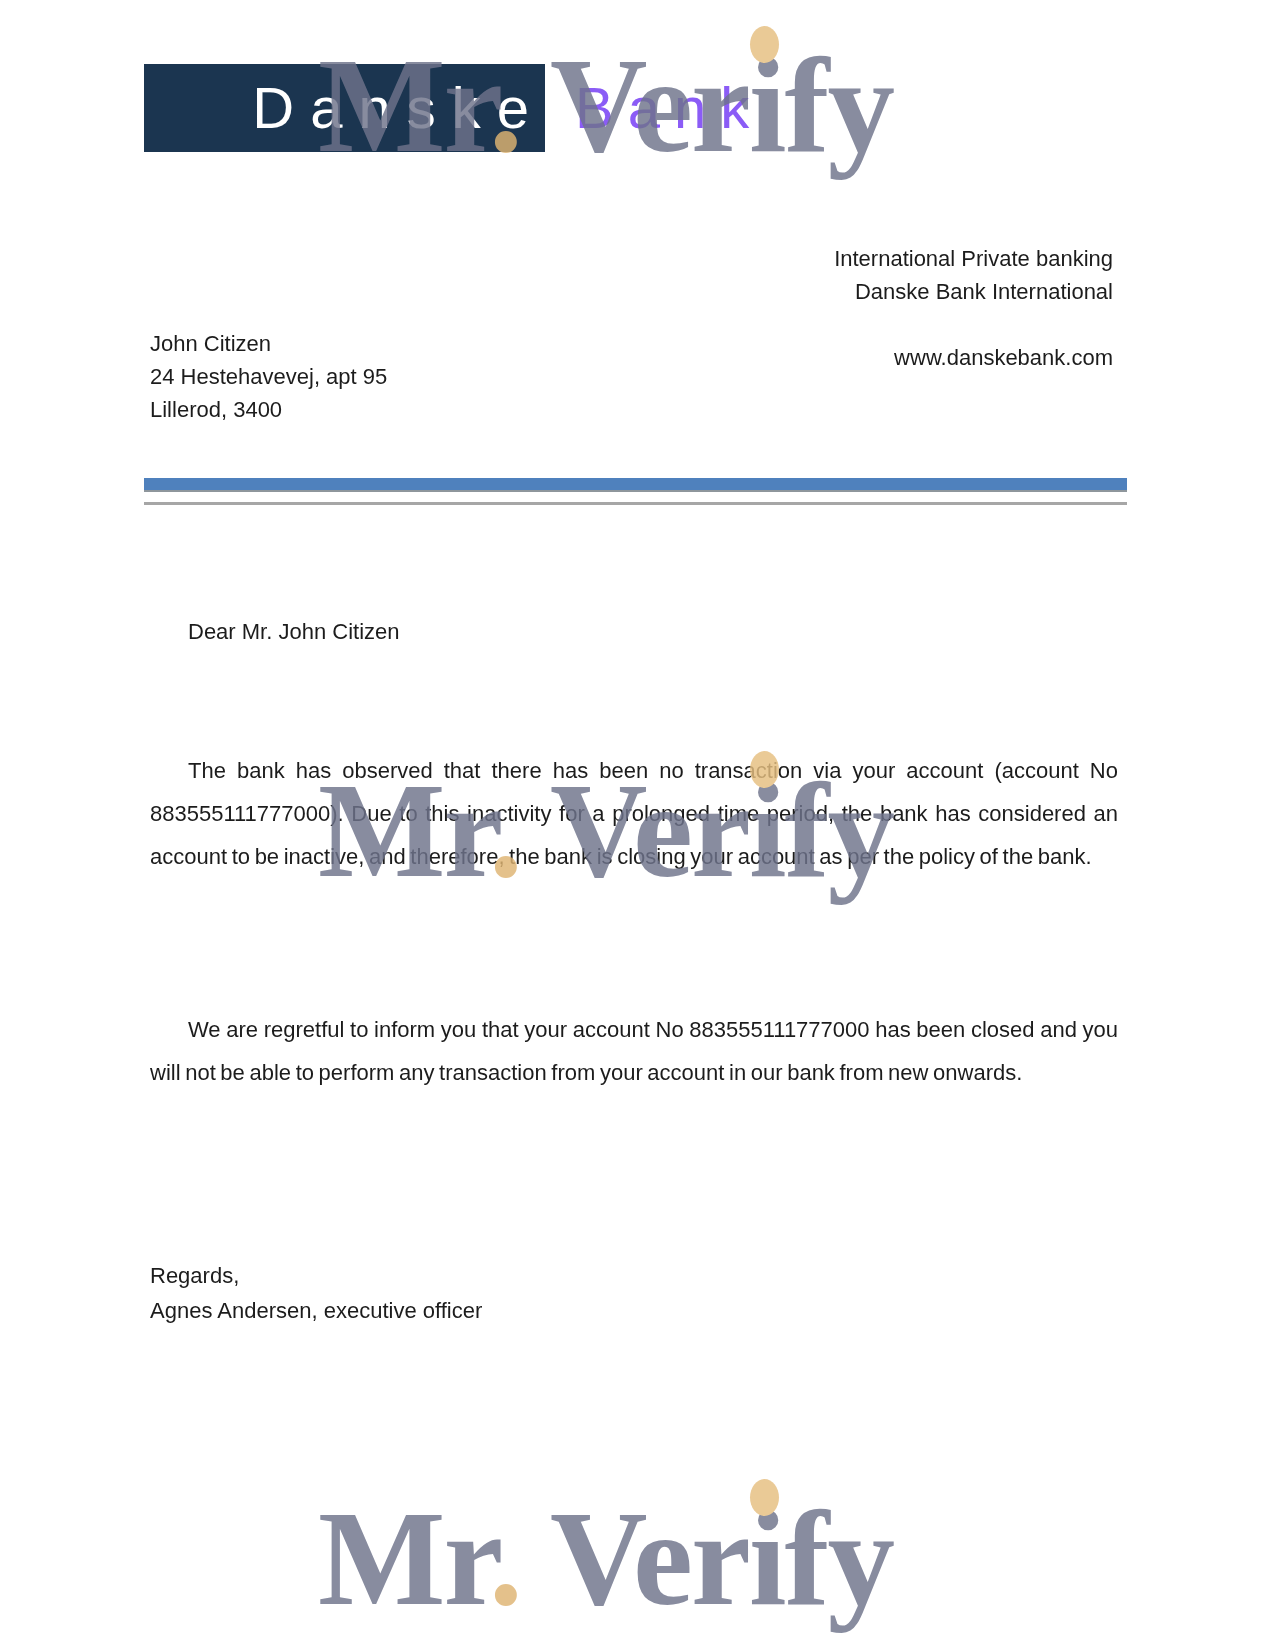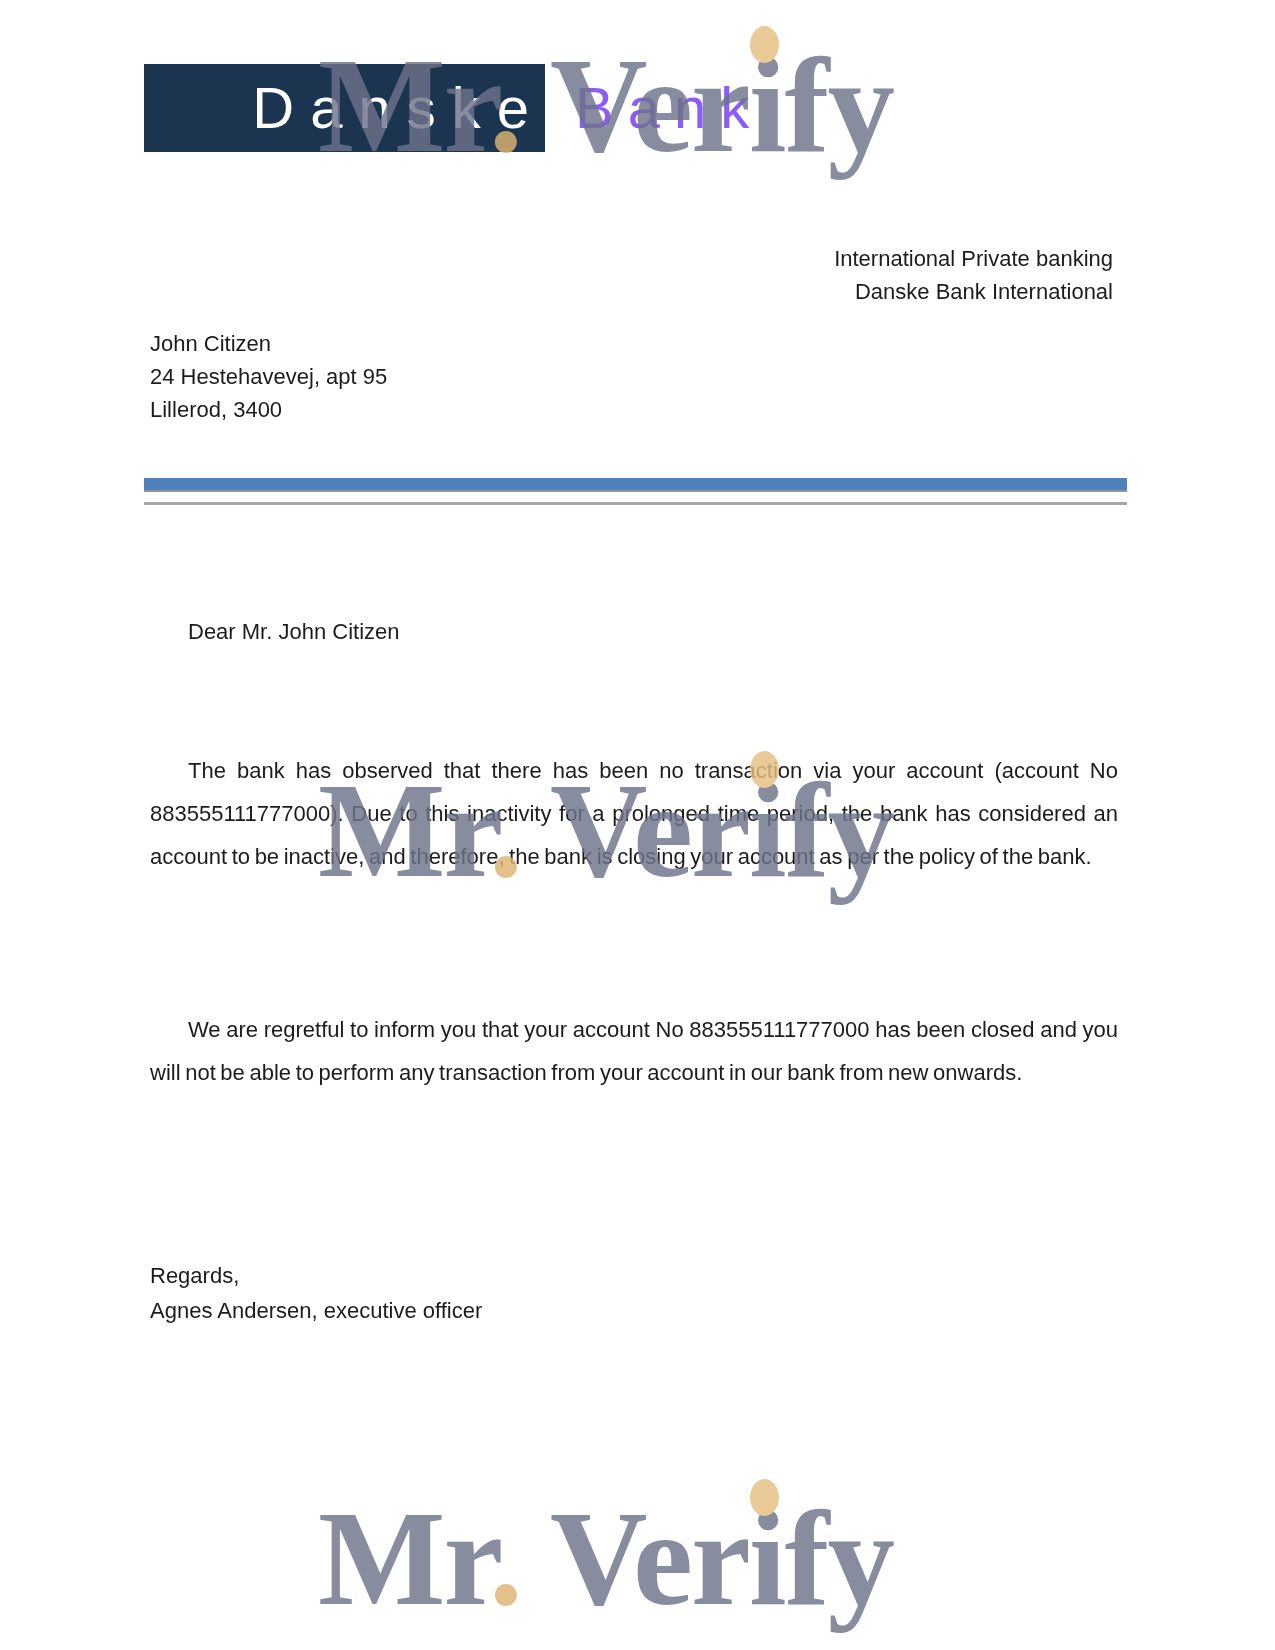--- a/index.html
+++ b/index.html
@@ -138,20 +138,21 @@
   <div class="logo-box">
     <span class="logo-danske">Danske</span>
   </div>
   <span class="logo-bank">Bank</span>
 </div>
 
 <div class="abs hdr-right">
   <div class="tline">International Private banking</div>
   <div class="tline">Danske Bank International</div>
   <div class="tline"></div>
+  <div class="tline">www.danskebank.com</div>
 </div>
 
 <div class="abs recipient">
   <div class="tline">John Citizen</div>
   <div class="tline">24 Hestehavevej, apt 95</div>
   <div class="tline">Lillerod, 3400</div>
 </div>
 
 <div class="abs bar-blue"></div>
 <div class="abs line-gray"></div>

